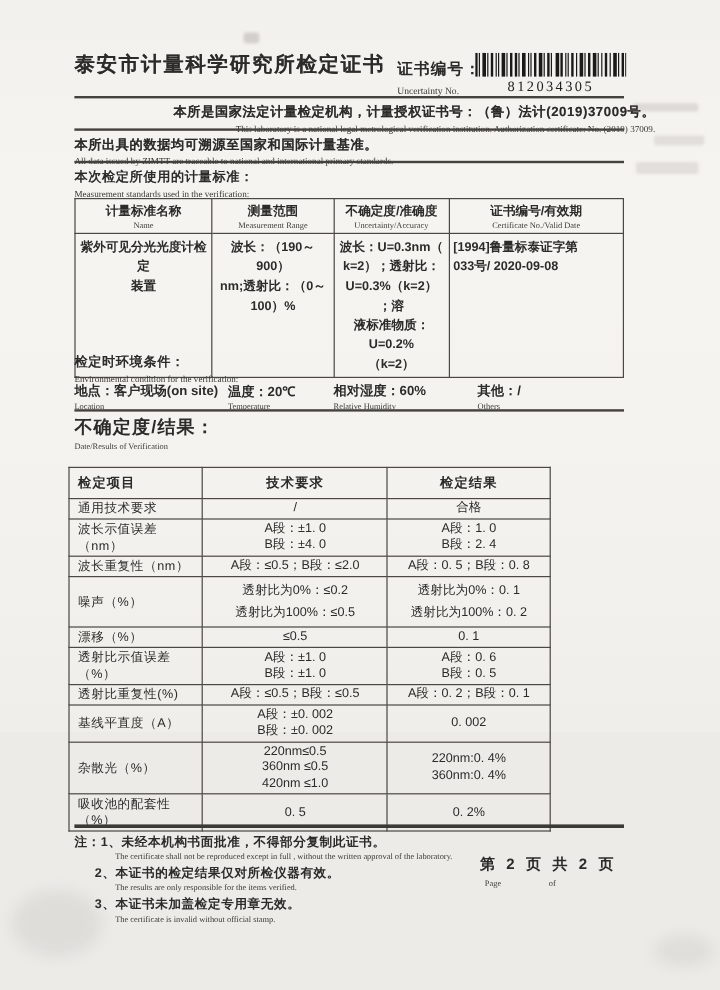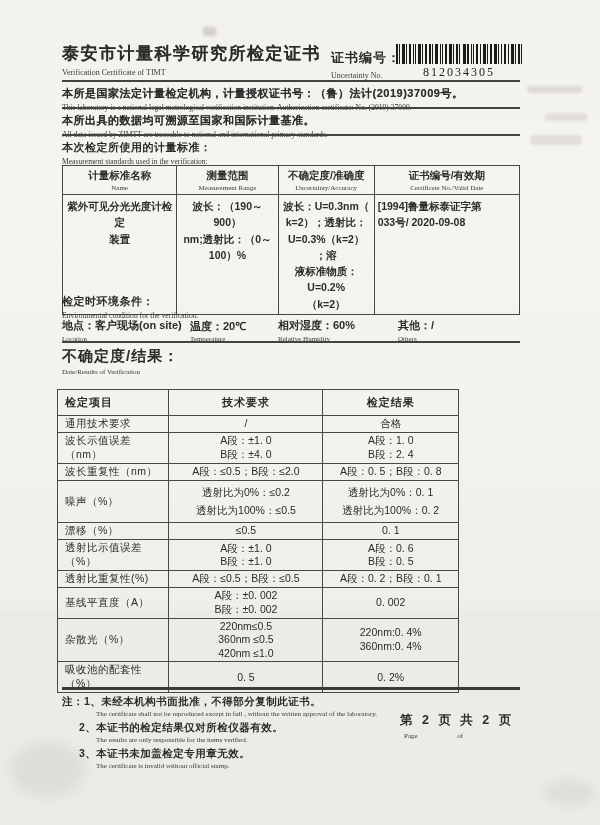--- a/index.html
+++ b/index.html
@@ -94,21 +94,20 @@
 
   <div class="smudge abs" style="left:203px;top:27px;width:13px;height:9px;"></div>
   <div class="smudge abs" style="left:527px;top:86px;width:55px;height:7px;opacity:.7;"></div>
   <div class="smudge abs" style="left:545px;top:113px;width:42px;height:8px;opacity:.6;"></div>
   <div class="smudge abs" style="left:530px;top:135px;width:52px;height:10px;opacity:.6;"></div>
   <div class="blob abs" style="left:10px;top:742px;width:75px;height:55px;"></div>
   <div class="blob abs" style="left:545px;top:780px;width:50px;height:25px;"></div>
 
   <div class="abs" style="left:62px;top:42px;width:268px;">
     <div class="title-zh">泰安市计量科学研究所检定证书</div>
-    <div class="title-en en">Verification Certificate of TIMT</div>
   </div>
   <div class="abs" style="left:331px;top:49px;">
     <div class="certno-zh">证书编号：</div>
     <div class="certno-en en">Uncertainty No.</div>
   </div>
   <div class="abs" style="left:396px;top:44px;width:126px;">
     <svg class="barcode-svg" width="126" height="20" viewBox="0 0 126 20">
       <g fill="#1b1a18">
         <rect x="0" y="0" width="2" height="20"></rect>
           <rect x="3" y="0" width="1" height="20"></rect>
@@ -148,21 +147,21 @@
           <rect x="119" y="0" width="1" height="20"></rect>
         <rect x="122" y="0" width="2" height="20"></rect>
           <rect x="125" y="0" width="1" height="20"></rect>
       </g>
     </svg>
     <div class="barcode-num">812034305</div>
   </div>
 
   <div class="rule" style="left:62px;top:80px;width:458px;"></div>
 
-  <div class="abs" style="left:62px;top:86px;width:470px;">
+  <div class="abs" style="left:76px;top:86px;width:470px;text-align:right;">
     <div class="stmt-zh">本所是国家法定计量检定机构，计量授权证书号：（鲁）法计(2019)37009号。</div>
     <div class="stmt-en en">This laboratory is a national legal metrological verification institution. Authorization certificate: No. (2019) 37009.</div>
   </div>
   <div class="rule" style="left:62px;top:107px;width:458px;"></div>
 
   <div class="abs" style="left:62px;top:113px;width:470px;">
     <div class="stmt-zh">本所出具的数据均可溯源至国家和国际计量基准。</div>
     <div class="stmt-en en">All data issued by ZIMTT are traceable to national and international primary standards.</div>
   </div>
   <div class="rule" style="left:62px;top:134px;width:458px;"></div>

